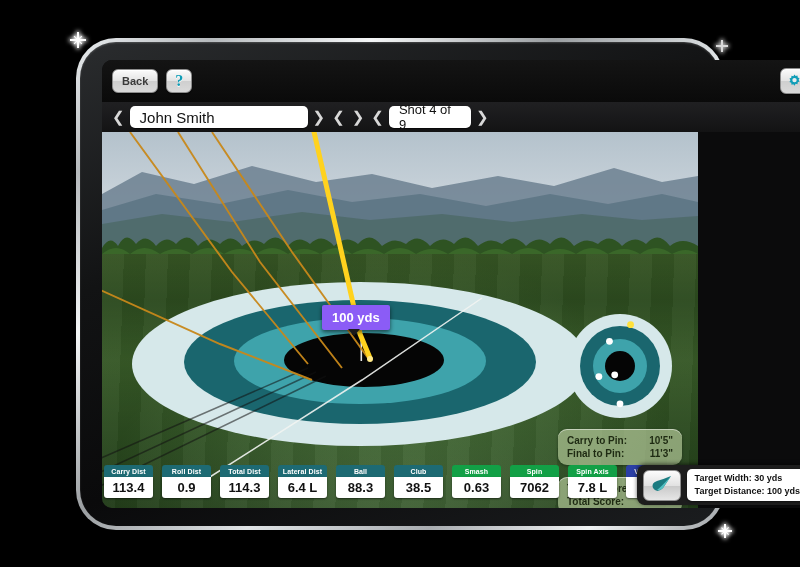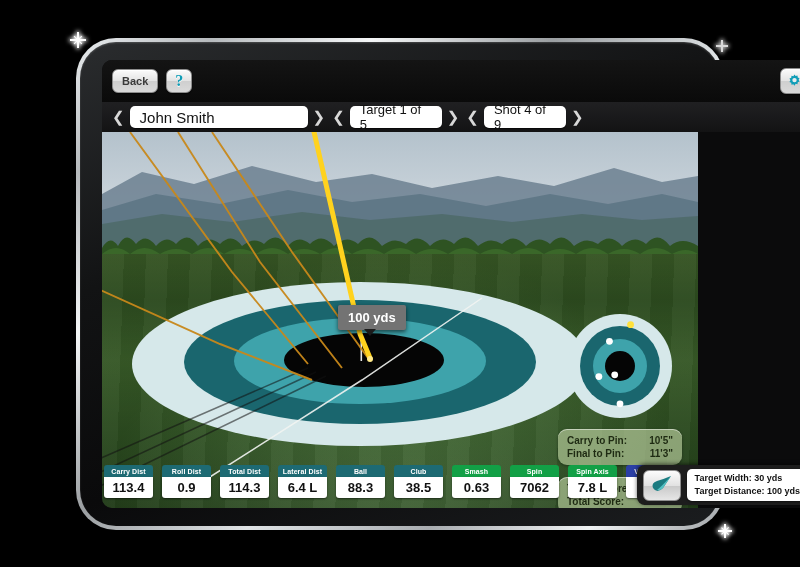--- a/index.html
+++ b/index.html
@@ -108,22 +108,22 @@
       repeating-linear-gradient(92deg, rgba(255,255,255,.045) 0 22px, rgba(0,0,0,.05) 22px 44px),
       linear-gradient(180deg,#4e7a33 0%,#3f6b2c 18%,#4f8038 42%,#3e6b2d 70%,#2f5523 100%);
   }
   .grass:after {
     content:""; position:absolute; inset:0;
     background: radial-gradient(ellipse at 50% 120%, rgba(255,255,255,.10), rgba(0,0,0,.30) 72%);
   }
   .trace-svg, .target-svg { position: absolute; left: 0; top: 0; }
 
   .tooltip {
-    position: absolute; left: 236px; top: 173px;
-    background: #737373; color: #fff; font-size: 13px; font-weight: bold;
+    position: absolute; left: 220px; top: 173px;
+    background: #8b5cf6; color: #fff; font-size: 13px; font-weight: bold;
     padding: 5px 10px; border-radius: 2px; box-shadow: 0 2px 4px rgba(0,0,0,.6);
   }
   .tooltip:after {
     content:""; position:absolute; left: 26px; bottom: -6px;
     border-left: 6px solid transparent; border-right: 6px solid transparent;
     border-top: 7px solid #1b1b1b;
   }
 
   .minimap { position: absolute; left: 464px; top: 180px; }
 
@@ -214,21 +214,20 @@
     </div>
 
     <div class="selbar">
       <div class="stepper">
         <span class="arrow">❮</span>
         <div class="field name">John Smith</div>
         <span class="arrow">❯</span>
       </div>
       <div class="stepper">
         <span class="arrow">❮</span>
-        <div class="field target">Target 1 of 5</div>
         <span class="arrow">❯</span>
       </div>
       <div class="stepper">
         <span class="arrow">❮</span>
         <div class="field shot">Shot 4 of 9</div>
         <span class="arrow">❯</span>
       </div>
     </div>
 
     <div class="view">

